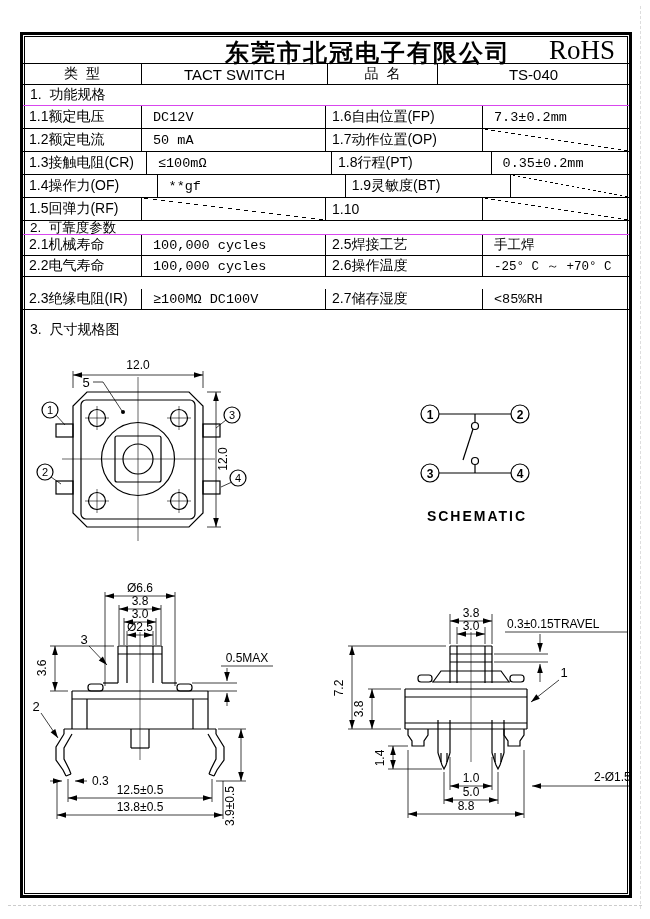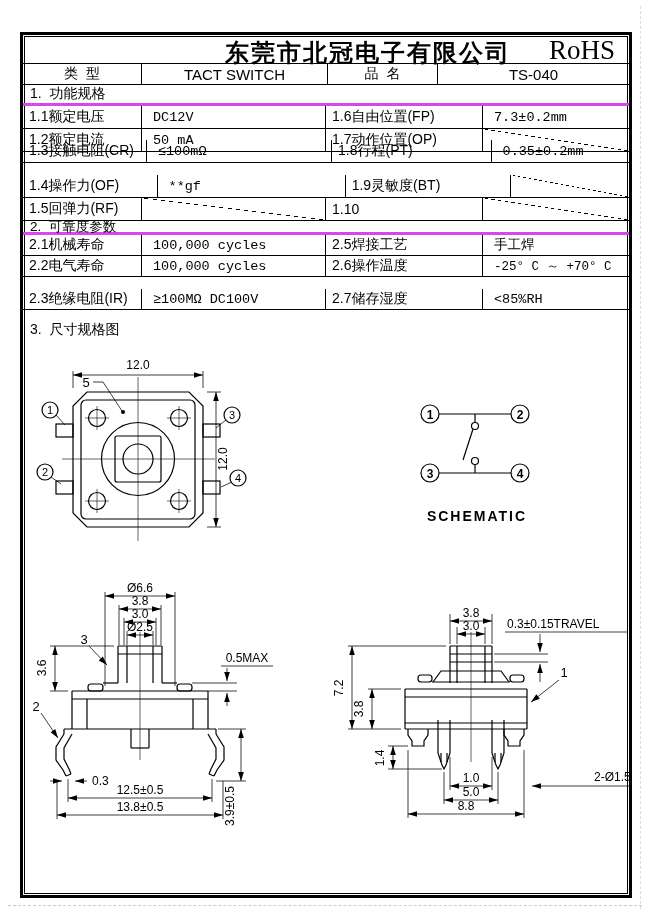--- a/index.html
+++ b/index.html
@@ -19,21 +19,21 @@
         border-bottom:1px solid #000;}
   .cell{box-sizing:border-box;display:flex;align-items:center;overflow:hidden;white-space:pre;}
   .bl{border-left:1px solid #000;}
   .lab{font-size:14px;padding-left:6px;}
   .val{font-family:"Liberation Mono",monospace;font-size:13.5px;padding-left:11px;}
   .cent{justify-content:center;padding-left:0;}
   .c1{width:118px;} .c2{width:184px;} .c3{width:157px;} .c4{width:147px;}
   .tc1{width:118px;} .tc2{width:186px;} .tc3{width:110px;} .tc4{width:192px;}
   .mono{font-family:Liberation Sans, sans-serif;}
   .na{background-image:linear-gradient(to right top,transparent 49.5%,#000 49.5%,#000 50.6%,transparent 50.6%);}
-  .sect{position:absolute;left:0;width:606px;box-sizing:border-box;border-bottom:3px solid #d946ef;
+  .sect{position:absolute;left:0;width:606px;box-sizing:border-box;border-bottom:1px solid #d946ef;
         font-size:14px;white-space:pre;display:flex;align-items:center;padding-left:7px;}
   
   .draw{position:absolute;inset:0;width:606px;height:860px;}
   .draw text{font-family:"Liberation Sans",sans-serif;fill:#000;}
   .ol{stroke:#000;stroke-width:1.2;fill:none;}
   .dl{stroke:#000;stroke-width:0.75;fill:none;}
   .cl{stroke:#000;stroke-width:0.6;fill:none;}
   .dt{font-size:12px;}
   .lt{font-size:13px;}
   .edge-b{position:absolute;left:8px;top:905px;width:634px;border-top:1px dashed #ccc;}
@@ -63,21 +63,21 @@
       <div class="cell c2 bl val">DC12V</div>
       <div class="cell c3 bl lab">1.6自由位置(FP)</div>
       <div class="cell c4 bl val">7.3±0.2mm</div>
     </div>
     <div class="trow" style="top:94px;height:23px;">
       <div class="cell c1 lab">1.2额定电流</div>
       <div class="cell c2 bl val">50 mA</div>
       <div class="cell c3 bl lab">1.7动作位置(OP)</div>
       <div class="cell c4 bl na"></div>
     </div>
-    <div class="trow" style="top:105px;height:23px;gap:12px;">
+    <div class="trow" style="top:117px;height:23px;gap:12px;">
       <div class="cell c1 lab">1.3接触电阻(CR)</div>
       <div class="cell c2 bl val">≤100mΩ</div>
       <div class="cell c3 bl lab">1.8行程(PT)</div>
       <div class="cell c4 bl val">0.35±0.2mm</div>
     </div>
     <div class="trow" style="top:140px;height:23px;gap:37px;">
       <div class="cell c1 lab">1.4操作力(OF)</div>
       <div class="cell c2 bl val">**gf</div>
       <div class="cell c3 bl lab">1.9灵敏度(BT)</div>
       <div class="cell c4 bl na"></div>

